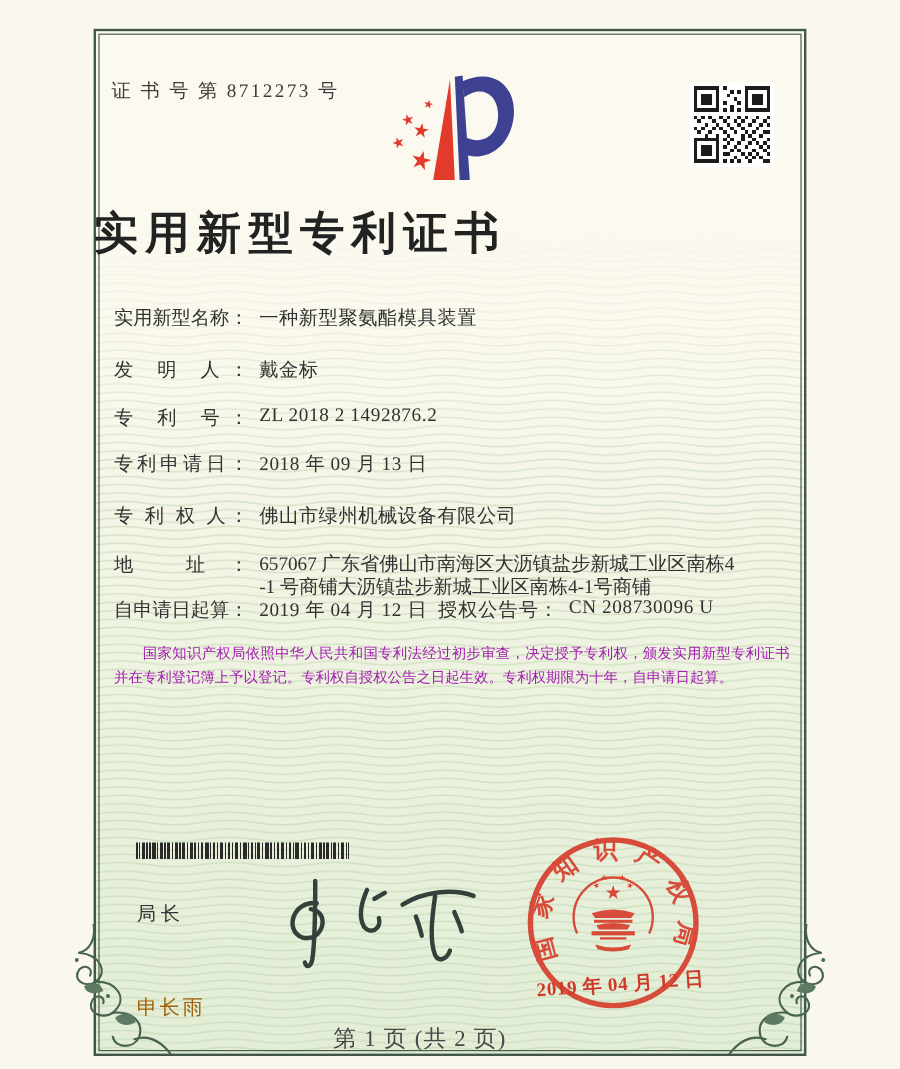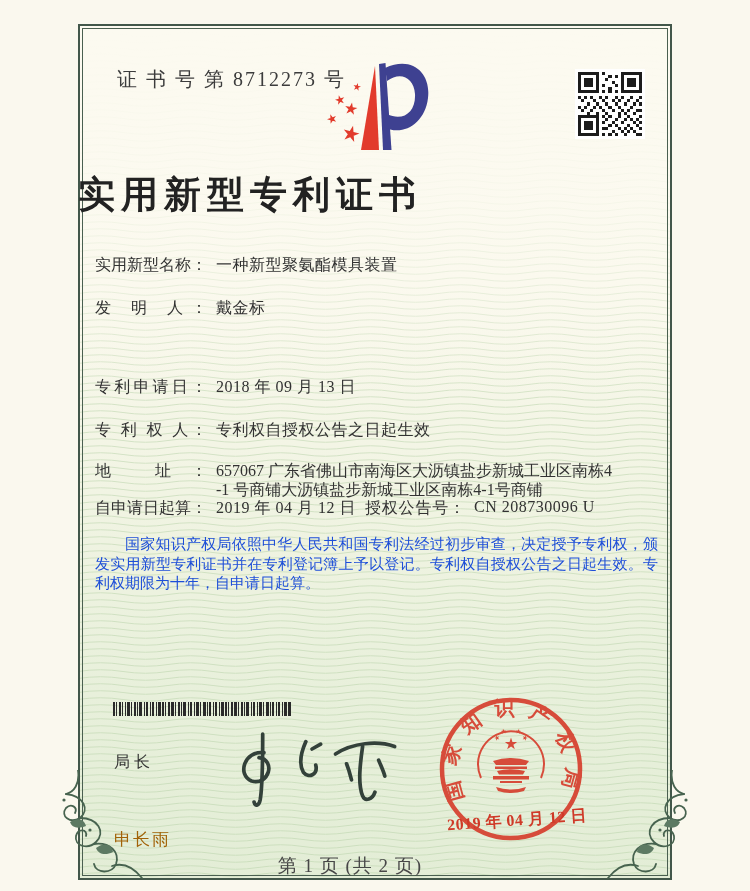--- a/index.html
+++ b/index.html
@@ -9,30 +9,30 @@
   .cert-area{position:absolute;left:78px;top:24px;width:594px;height:856px;}
   .cert-bg{position:absolute;inset:0;
      background:linear-gradient(180deg,#fcfaf0 0%,#faf8ec 30%,#f1f4e3 55%,#e8f0db 78%,#e3edd6 100%);}
   .guilloche{position:absolute;left:0;top:0;}
   .fade{position:absolute;left:0;top:0;width:100%;height:380px;
      background:linear-gradient(180deg,rgba(252,250,240,1) 0%,rgba(252,250,240,.85) 45%,rgba(252,250,240,0) 100%);}
   .frame-outer{position:absolute;inset:0;border:2px solid #42574a;}
   .frame-inner{position:absolute;inset:4px;border:1px solid #4a5f50;}
 
   .abs{position:absolute;}
-  .cert-no{left:93px;top:66px;font-size:20px;letter-spacing:2px;color:#3c3c3c;margin-left:24px;}
+  .cert-no{left:93px;top:66px;font-size:16px;letter-spacing:2px;color:#3c3c3c;}
   .title{left:78px;top:170px;width:594px;text-align:left;font-size:37px;font-weight:700;
          letter-spacing:6px;color:#222;}
   .row{left:95px;width:566px;font-size:16px;color:#323232;white-space:nowrap;}
   .flabel{display:inline-block;width:112px;text-align:justify;text-align-last:justify;vertical-align:top;}
   .fvalue{display:inline-block;margin-left:9px;vertical-align:top;letter-spacing:.5px;}
   .addr-lines{display:inline-block;margin-left:9px;vertical-align:top;white-space:normal;width:440px;line-height:19px;}
   .pair2{position:absolute;left:270px;top:0;}
   .pair2 .flabel{width:100px;}
-  .paras{left:95px;top:535px;width:563px;font-size:15px;line-height:19.6px;text-align:justify;color:#1d4ed8;}
+  .paras{left:95px;top:535px;width:563px;font-size:12px;line-height:19.6px;text-align:justify;color:#a21caf;}
   .paras p{margin:0;text-indent:2em;}
   .sig-title{left:114px;top:752px;font-size:16px;letter-spacing:4px;color:#333;}
   .sig-name{left:114px;top:812px;font-size:17px;letter-spacing:2px;color:#a16207;margin-top:16px;}
   .seal-date{left:447px;top:810px;width:150px;font-size:16px;font-weight:700;color:#cf3a28;
              transform:rotate(-4deg);letter-spacing:.5px;}
   .footer{left:60px;top:853px;width:580px;text-align:center;font-size:19px;letter-spacing:1px;color:#474747;}
 </style>
 </head>
 <body>
 
@@ -99,25 +99,28 @@
   </svg>
 
   <div class="abs title">实用新型专利证书</div>
 
   <div class="abs row" style="top:255px;">
     <span class="flabel">实用新型名称：</span><span class="fvalue">一种新型聚氨酯模具装置</span>
   </div>
   <div class="abs row" style="top:298px;">
     <span class="flabel">发 明 人：</span><span class="fvalue">戴金标</span>
   </div>
+  <div class="abs row" style="top:338px;">
+    <span class="flabel">专 利 号：</span><span class="fvalue">ZL 2018 2 1492876.2</span>
+  </div>
   <div class="abs row" style="top:377px;">
     <span class="flabel">专利申请日：</span><span class="fvalue">2018 年 09 月 13 日</span>
   </div>
   <div class="abs row" style="top:420px;">
-    <span class="flabel">专 利 权 人：</span><span class="fvalue">专利权自授权公告之日起生效</span>
+    <span class="flabel">专 利 权 人：</span><span class="fvalue">佛山市绿州机械设备有限公司</span>
   </div>
   <div class="abs row" style="top:461px;">
     <span class="flabel">地 址：</span><span class="addr-lines"><span>657067 广东省佛山市南海区大沥镇盐步新城工业区南栋4</span><br><span>-1 号商铺大沥镇盐步新城工业区南栋4-1号商铺</span></span>
   </div>
   <div class="abs row" style="top:498px;">
     <span class="flabel">自申请日起算：</span><span class="fvalue">2019 年 04 月 12 日</span>
     <span class="pair2">
       <span class="flabel">授权公告号：</span><span class="fvalue">CN 208730096 U</span>
     </span>
   </div>

